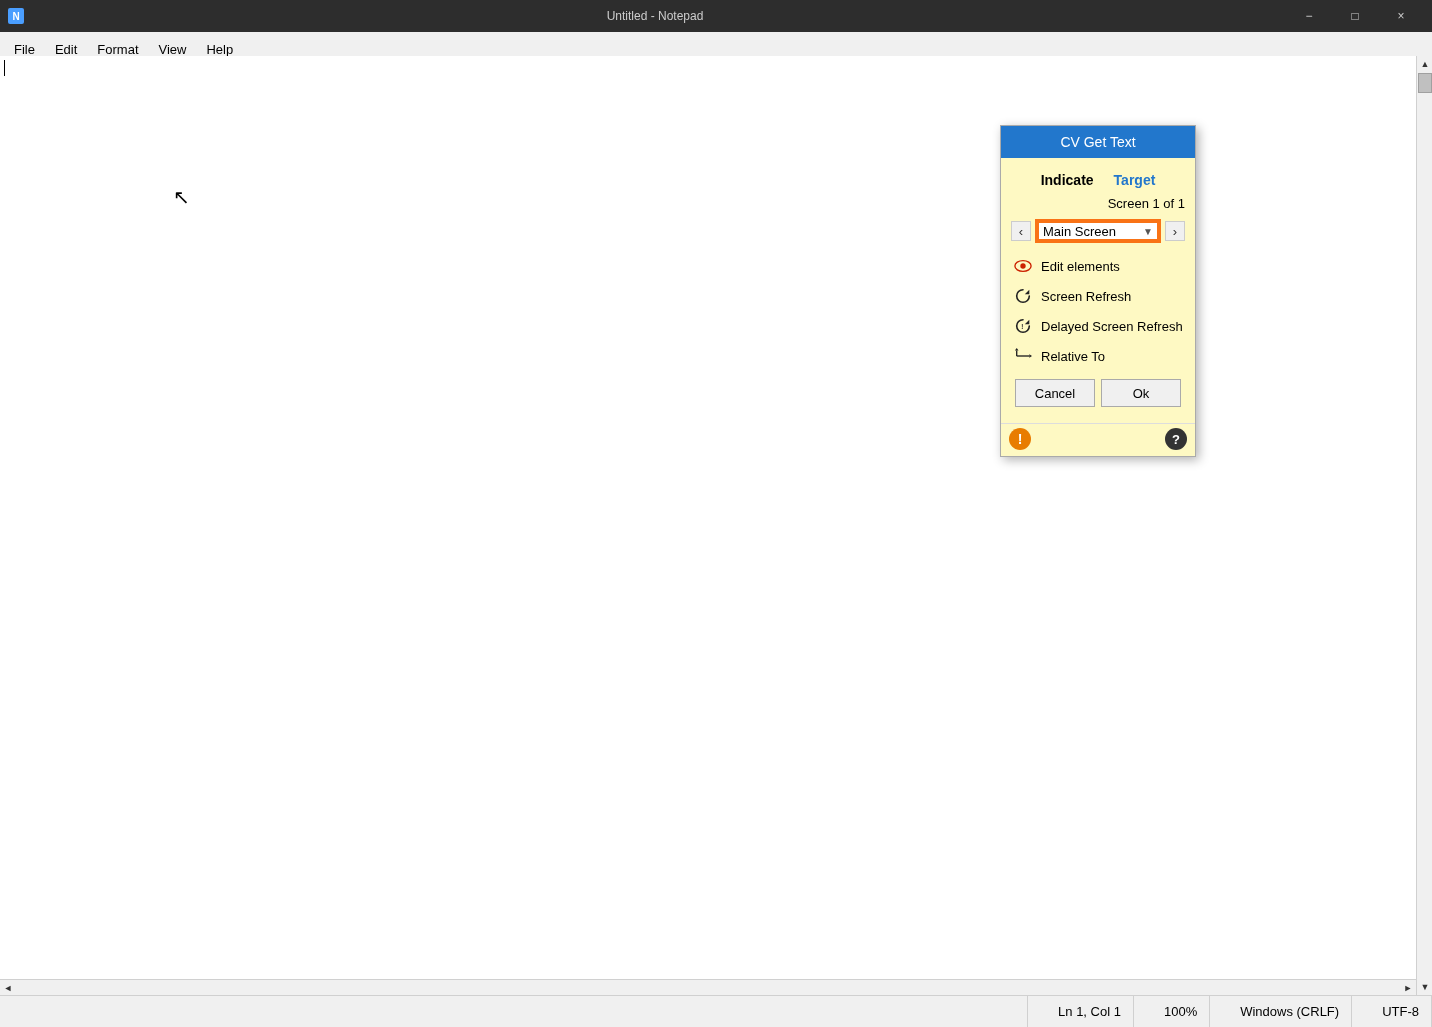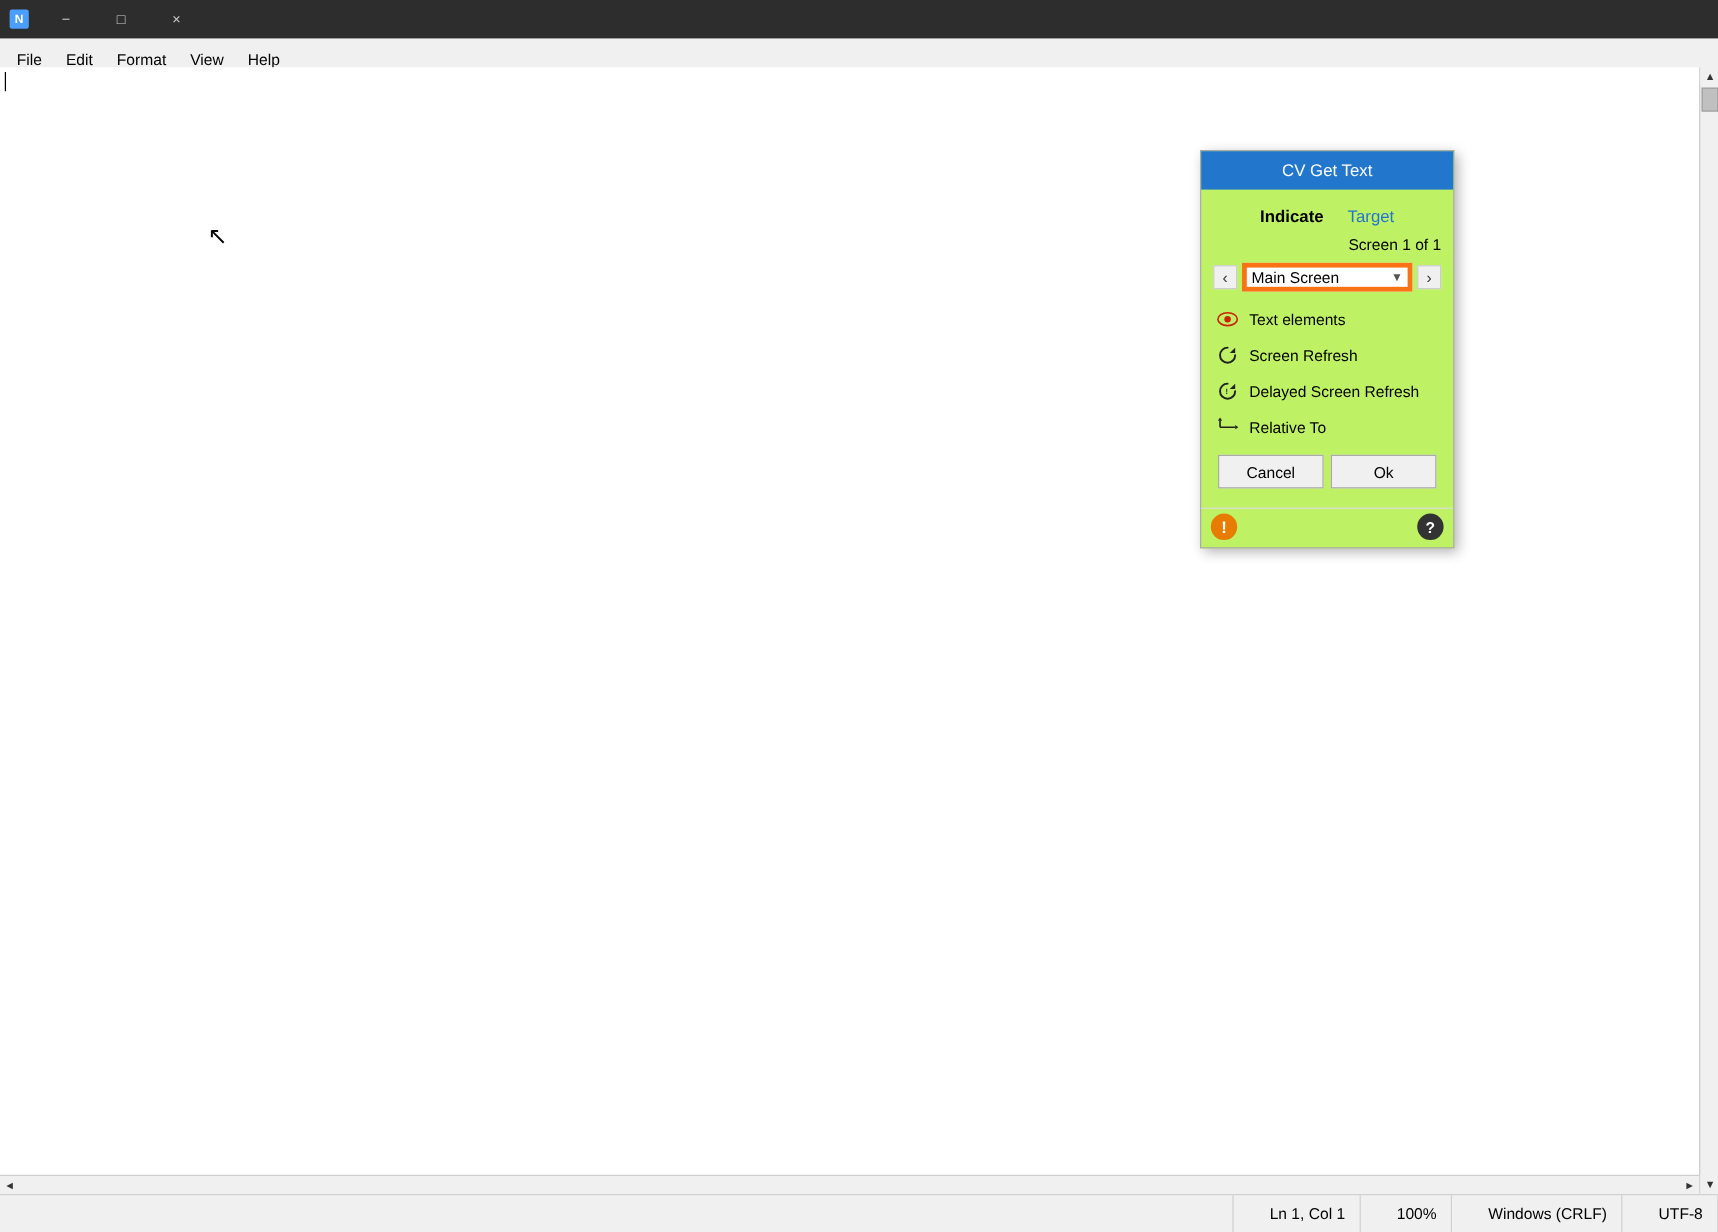--- a/index.html
+++ b/index.html
@@ -193,22 +193,22 @@
       z-index: 50;
       color: #000;
       line-height: 1;
     }
 
     
     .dialog {
       position: absolute;
       top: 125px;
       left: 1000px;
-      width: 212px;
-      background: #bef264;
+      width: 196px;
+      background: #fef9c3;
       border: 1px solid #aaa;
       box-shadow: 3px 3px 10px rgba(0,0,0,0.3);
       z-index: 100;
     }
     .dialog-header {
       background: #2277cc;
       color: white;
       text-align: center;
       padding: 8px 0;
       font-size: 14px;
@@ -224,21 +224,21 @@
       gap: 20px;
       padding: 6px 0 8px 0;
       font-size: 14px;
     }
     .indicate-label {
       font-weight: bold;
       color: #000;
     }
     .target-label {
       color: #2277cc;
-      font-weight: 400;
+      font-weight: 700;
       text-align: center;
     }
     .screen-nav-row {
       display: flex;
       align-items: center;
       justify-content: center;
       gap: 4px;
       padding: 4px 0 8px 0;
     }
     .screen-info-text {
@@ -362,20 +362,21 @@
       font-size: 15px;
     }
   </style>
 </head>
 <body>
 
 <div class="title-bar">
   <div class="title-bar-icon">
     <span>N</span>
   </div>
+  <div class="title-bar-title">Untitled - Notepad</div>
   <div class="title-bar-controls">
     <button class="title-bar-btn">−</button>
     <button class="title-bar-btn">□</button>
     <button class="title-bar-btn close">×</button>
   </div>
 </div>
 
 <div class="menu-bar">
   <div class="menu-item">File</div>
   <div class="menu-item">Edit</div>
@@ -432,21 +433,21 @@
       <div class="nav-arrow">›</div>
     </div>
 
     <div class="dialog-option-row">
       <div class="option-icon icon-eye">
         <svg width="18" height="14" viewBox="0 0 20 14" fill="none" xmlns="http://www.w3.org/2000/svg">
           <ellipse cx="10" cy="7" rx="9" ry="6" stroke="#cc2200" stroke-width="1.5" fill="none"></ellipse>
           <circle cx="10" cy="7" r="3" fill="#cc2200"></circle>
         </svg>
       </div>
-      <span class="option-label">Text elements</span>
+      <span class="option-label">Edit elements</span>
     </div>
 
     <div class="dialog-option-row">
       <div class="option-icon icon-refresh">
         <svg width="18" height="18" viewBox="0 0 20 20" fill="none" xmlns="http://www.w3.org/2000/svg">
           <path d="M10 3C6.13 3 3 6.13 3 10s3.13 7 7 7 7-3.13 7-7" stroke="#222" stroke-width="1.8" fill="none" stroke-linecap="round"></path>
           <polygon points="17,3 17,8 12,8" fill="#222"></polygon>
         </svg>
       </div>
       <span class="option-label">Screen Refresh</span>

